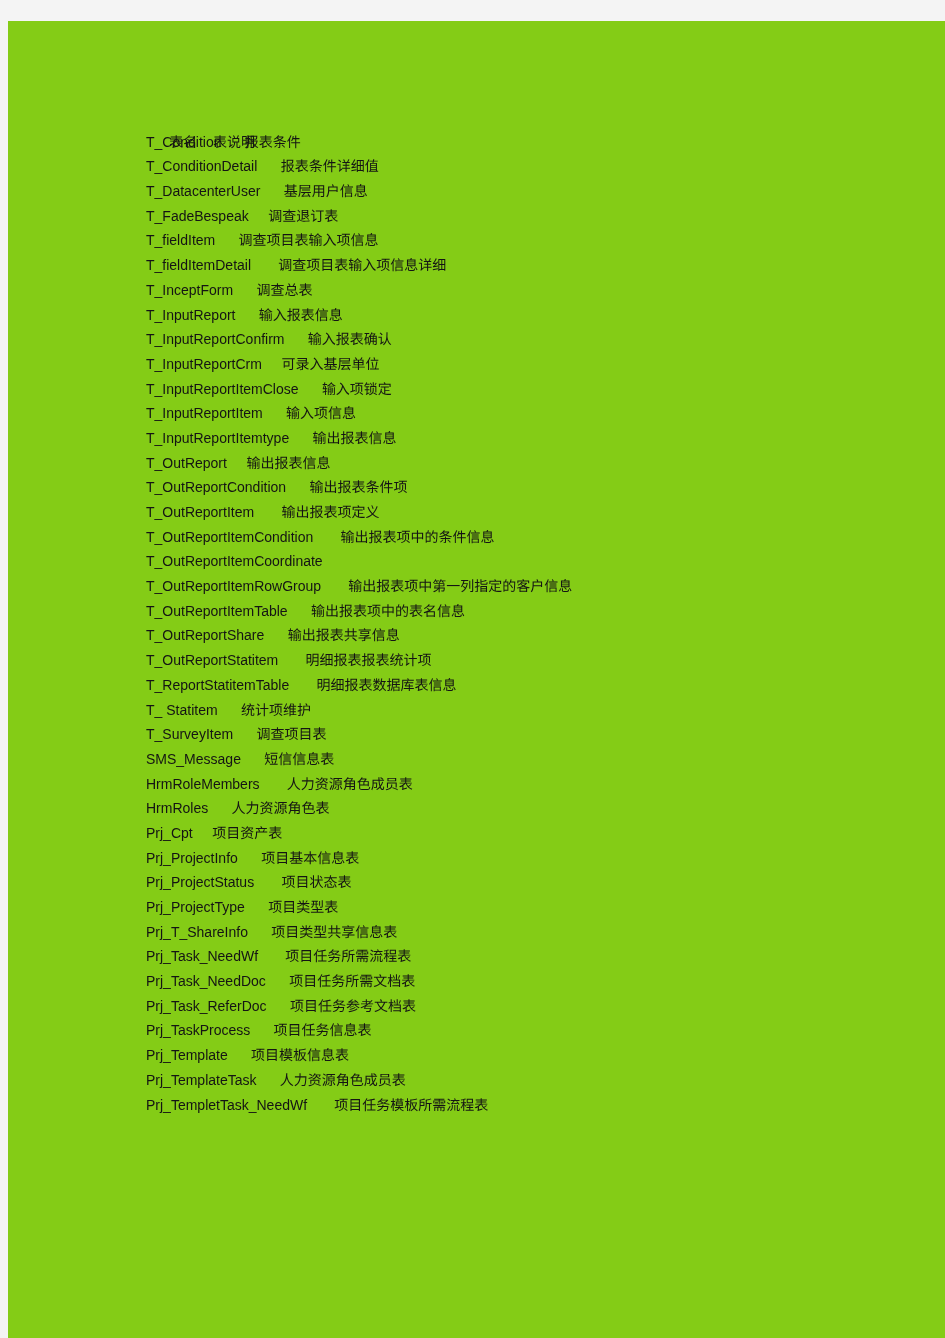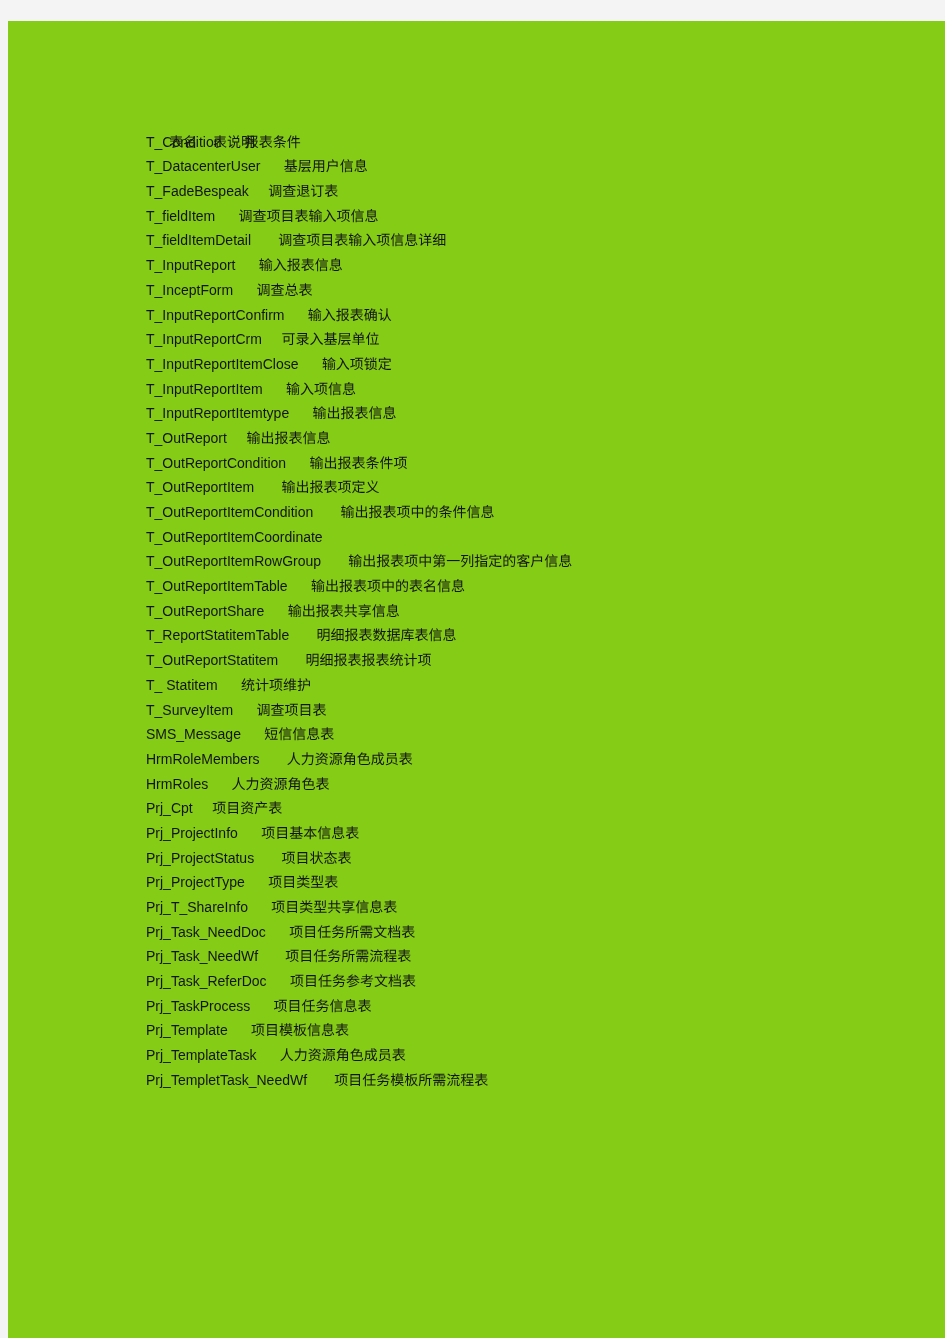--- a/index.html
+++ b/index.html
@@ -63,53 +63,54 @@
 
 <div id="page">
   <div id="doc-body">
 
     <div class="doc-line is-header">
       <span class="tname">表名</span><span class="tgap">    </span><span class="tdesc">表说明</span>
     </div>
 
     <div id="rows-container">
         <div class="doc-line"><span class="tname">T_Condition</span><span class="tgap">      </span><span class="tdesc">报表条件</span></div>
+        <div class="doc-line"><span class="tname">T_ConditionDetail</span><span class="tgap">      </span><span class="tdesc">报表条件详细值</span></div>
         <div class="doc-line"><span class="tname">T_DatacenterUser</span><span class="tgap">      </span><span class="tdesc">基层用户信息</span></div>
         <div class="doc-line"><span class="tname">T_FadeBespeak</span><span class="tgap">     </span><span class="tdesc">调查退订表</span></div>
         <div class="doc-line"><span class="tname">T_fieldItem</span><span class="tgap">      </span><span class="tdesc">调查项目表输入项信息</span></div>
         <div class="doc-line"><span class="tname">T_fieldItemDetail</span><span class="tgap">       </span><span class="tdesc">调查项目表输入项信息详细</span></div>
+        <div class="doc-line"><span class="tname">T_InceptForm</span><span class="tgap">      </span><span class="tdesc">调查总表</span></div>
         <div class="doc-line"><span class="tname">T_InputReport</span><span class="tgap">      </span><span class="tdesc">输入报表信息</span></div>
-        <div class="doc-line"><span class="tname">T_InceptForm</span><span class="tgap">      </span><span class="tdesc">调查总表</span></div>
         <div class="doc-line"><span class="tname">T_InputReportConfirm</span><span class="tgap">      </span><span class="tdesc">输入报表确认</span></div>
         <div class="doc-line"><span class="tname">T_InputReportCrm</span><span class="tgap">     </span><span class="tdesc">可录入基层单位</span></div>
         <div class="doc-line"><span class="tname">T_InputReportItemClose</span><span class="tgap">      </span><span class="tdesc">输入项锁定</span></div>
         <div class="doc-line"><span class="tname">T_InputReportItem</span><span class="tgap">      </span><span class="tdesc">输入项信息</span></div>
         <div class="doc-line"><span class="tname">T_InputReportItemtype</span><span class="tgap">      </span><span class="tdesc">输出报表信息</span></div>
         <div class="doc-line"><span class="tname">T_OutReport</span><span class="tgap">     </span><span class="tdesc">输出报表信息</span></div>
         <div class="doc-line"><span class="tname">T_OutReportCondition</span><span class="tgap">      </span><span class="tdesc">输出报表条件项</span></div>
         <div class="doc-line"><span class="tname">T_OutReportItem</span><span class="tgap">       </span><span class="tdesc">输出报表项定义</span></div>
         <div class="doc-line"><span class="tname">T_OutReportItemCondition</span><span class="tgap">       </span><span class="tdesc">输出报表项中的条件信息</span></div>
         <div class="doc-line"><span class="tname">T_OutReportItemCoordinate</span><span class="tgap"></span><span class="tdesc"></span></div>
         <div class="doc-line"><span class="tname">T_OutReportItemRowGroup</span><span class="tgap">       </span><span class="tdesc">输出报表项中第一列指定的客户信息</span></div>
         <div class="doc-line"><span class="tname">T_OutReportItemTable</span><span class="tgap">      </span><span class="tdesc">输出报表项中的表名信息</span></div>
         <div class="doc-line"><span class="tname">T_OutReportShare</span><span class="tgap">      </span><span class="tdesc">输出报表共享信息</span></div>
+        <div class="doc-line"><span class="tname">T_OutReportStatitem</span><span class="tgap">       </span><span class="tdesc">明细报表报表统计项</span></div>
         <div class="doc-line"><span class="tname">T_ReportStatitemTable</span><span class="tgap">       </span><span class="tdesc">明细报表数据库表信息</span></div>
-        <div class="doc-line"><span class="tname">T_OutReportStatitem</span><span class="tgap">       </span><span class="tdesc">明细报表报表统计项</span></div>
         <div class="doc-line"><span class="tname">T_ Statitem</span><span class="tgap">      </span><span class="tdesc">统计项维护</span></div>
         <div class="doc-line"><span class="tname">T_SurveyItem</span><span class="tgap">      </span><span class="tdesc">调查项目表</span></div>
         <div class="doc-line"><span class="tname">SMS_Message</span><span class="tgap">      </span><span class="tdesc">短信信息表</span></div>
         <div class="doc-line"><span class="tname">HrmRoleMembers</span><span class="tgap">       </span><span class="tdesc">人力资源角色成员表</span></div>
         <div class="doc-line"><span class="tname">HrmRoles</span><span class="tgap">      </span><span class="tdesc">人力资源角色表</span></div>
         <div class="doc-line"><span class="tname">Prj_Cpt</span><span class="tgap">     </span><span class="tdesc">项目资产表</span></div>
         <div class="doc-line"><span class="tname">Prj_ProjectInfo</span><span class="tgap">      </span><span class="tdesc">项目基本信息表</span></div>
         <div class="doc-line"><span class="tname">Prj_ProjectStatus</span><span class="tgap">       </span><span class="tdesc">项目状态表</span></div>
         <div class="doc-line"><span class="tname">Prj_ProjectType</span><span class="tgap">      </span><span class="tdesc">项目类型表</span></div>
         <div class="doc-line"><span class="tname">Prj_T_ShareInfo</span><span class="tgap">      </span><span class="tdesc">项目类型共享信息表</span></div>
+        <div class="doc-line"><span class="tname">Prj_Task_NeedWf</span><span class="tgap">       </span><span class="tdesc">项目任务所需流程表</span></div>
         <div class="doc-line"><span class="tname">Prj_Task_NeedDoc</span><span class="tgap">      </span><span class="tdesc">项目任务所需文档表</span></div>
-        <div class="doc-line"><span class="tname">Prj_Task_NeedWf</span><span class="tgap">       </span><span class="tdesc">项目任务所需流程表</span></div>
         <div class="doc-line"><span class="tname">Prj_Task_ReferDoc</span><span class="tgap">      </span><span class="tdesc">项目任务参考文档表</span></div>
         <div class="doc-line"><span class="tname">Prj_TaskProcess</span><span class="tgap">      </span><span class="tdesc">项目任务信息表</span></div>
         <div class="doc-line"><span class="tname">Prj_Template</span><span class="tgap">      </span><span class="tdesc">项目模板信息表</span></div>
         <div class="doc-line"><span class="tname">Prj_TemplateTask</span><span class="tgap">      </span><span class="tdesc">人力资源角色成员表</span></div>
         <div class="doc-line"><span class="tname">Prj_TempletTask_NeedWf</span><span class="tgap">       </span><span class="tdesc">项目任务模板所需流程表</span></div>
       </div>
 
   </div>
 </div>
 

